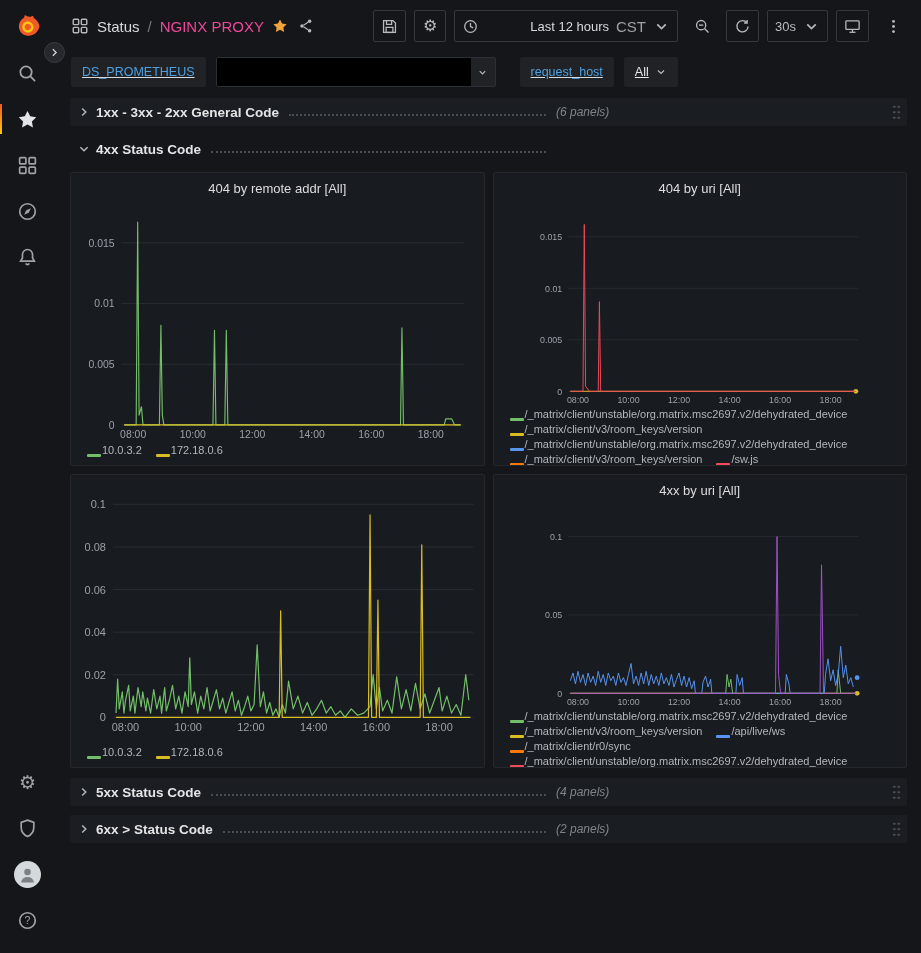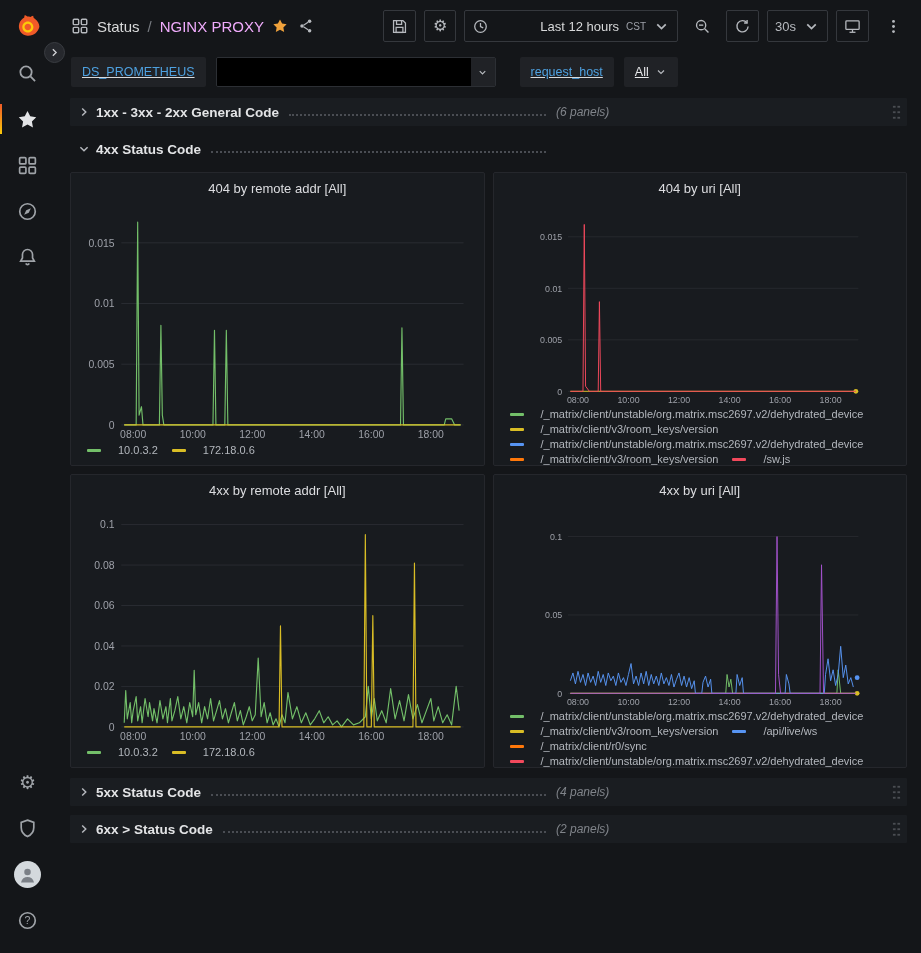--- a/index.html
+++ b/index.html
@@ -24,31 +24,31 @@
   .avatar{width:27px;height:27px;border-radius:50%;background:#d4d9dd;display:flex;
     align-items:center;justify-content:center;overflow:hidden;}
 
   
   .main{flex:1;display:flex;flex-direction:column;min-width:0;}
 
   .topbar{height:52px;flex:none;display:flex;align-items:center;padding:0 12px 0 16px;gap:8px;}
   .topbar .crumb-icon{color:#b6b9be;display:flex;}
   .crumb{font-size:15px;color:#d8d9da;cursor:pointer;}
   .crumb-sep{font-size:15px;color:#787c82;}
-  .page-title{font-size:15px;color:#f0abfc;}
+  .page-title{font-size:15px;color:#ec4899;}
   .title-star{color:var(--star_yellow,#f2a33c);display:flex;cursor:pointer;}
   .title-share{color:#b6b9be;display:flex;cursor:pointer;margin-left:2px;}
   .tb-right{margin-left:auto;display:flex;align-items:center;gap:8px;}
   .btn{height:32px;min-width:32px;display:flex;align-items:center;justify-content:center;gap:7px;
     background:transparent;border:1px solid #35383d;border-radius:2px;color:#b6b9be;
     padding:0 7px;font-size:13px;cursor:pointer;}
   .btn.plain{border:none;padding:0 4px;}
   .btn svg{width:17px;height:17px;flex:none;}
   .time-label{color:#d8d9da;white-space:nowrap;margin-left:44px;}
-  .tz{font-size:10px;color:#9da0a8;}
+  .tz{font-size:15px;color:#9da0a8;}
   .caret{width:12px;height:12px;color:#b6b9be;}
 
   .submenu{height:40px;flex:none;display:flex;align-items:center;gap:10px;padding:0 12px 0 16px;}
   .chip{height:30px;display:flex;align-items:center;background:#202226;border-radius:2px;
     padding:0 11px;font-size:12.5px;cursor:pointer;text-decoration:underline;}
   .chip .varname{color:var(--accent_blue,#4ea1e0);font-weight:500;}
   .ds-select{height:30px;width:280px;display:flex;align-items:stretch;border:1px solid #2c2f34;
     border-radius:2px;overflow:hidden;cursor:pointer;}
   .ds-select .redacted{flex:1;background:#000;}
   .ds-select .chev{width:24px;background:#202226;display:flex;align-items:center;justify-content:center;color:#b6b9be;}
@@ -71,21 +71,21 @@
 
   .panel-grid{display:grid;grid-template-columns:1fr 1fr;gap:8px;margin-bottom:10px;flex:none;}
   .panel{background:#181b1f;border:1px solid #25272c;border-radius:2px;height:294px;
     display:flex;flex-direction:column;overflow:hidden;}
   .panel-title{height:30px;flex:none;display:flex;align-items:center;justify-content:center;
     font-size:13px;font-weight:500;color:#dcdde0;cursor:pointer;}
   .chart{flex:1 1 auto;min-height:0;width:100%;display:block;}
   .chart.tall{min-height:202px;}
   .legend{flex:none;display:flex;flex-wrap:wrap;column-gap:14px;row-gap:2px;
     padding:3px 10px 8px 16px;font-size:11px;color:#b3b7bd;line-height:13px;}
-  .legend-item{display:flex;align-items:center;gap:17px;white-space:nowrap;cursor:pointer;}
+  .legend-item{display:flex;align-items:flex-end;gap:1px;white-space:nowrap;cursor:pointer;}
   .legend-swatch{width:14px;height:3px;border-radius:1px;display:inline-block;flex:none;}
 
   .glyph{font-size:19px;line-height:1;font-family:"DejaVu Sans",sans-serif;}
 </style>
 </head>
 <body>
 
 <div class="app">
 
   <div class="sidebar">
@@ -370,21 +370,20 @@
                 <span>/_matrix/client/v3/room_keys/version</span>
               </span>
               <span class="legend-item">
                 <span class="legend-swatch" style="background: rgb(242, 73, 92);"></span>
                 <span>/sw.js</span>
               </span>
             </div>
         </div>
 
         <div class="panel">
-          <div class="panel-title">4xx by remote addr [All]</div>
           <svg class="chart" viewBox="0 0 413 251">
               <line x1="42" x2="403" y1="234" y2="234" stroke="rgba(204,204,220,0.10)" stroke-width="1"></line>
               <text x="35" y="238" text-anchor="end" fill="#9da0a8" font-size="11" font-family="Liberation Sans, sans-serif">0</text>
               <line x1="42" x2="403" y1="191.33333333333331" y2="191.33333333333331" stroke="rgba(204,204,220,0.10)" stroke-width="1"></line>
               <text x="35" y="195.33333333333331" text-anchor="end" fill="#9da0a8" font-size="11" font-family="Liberation Sans, sans-serif">0.02</text>
               <line x1="42" x2="403" y1="148.66666666666666" y2="148.66666666666666" stroke="rgba(204,204,220,0.10)" stroke-width="1"></line>
               <text x="35" y="152.66666666666666" text-anchor="end" fill="#9da0a8" font-size="11" font-family="Liberation Sans, sans-serif">0.04</text>
               <line x1="42" x2="403" y1="106" y2="106" stroke="rgba(204,204,220,0.10)" stroke-width="1"></line>
               <text x="35" y="110" text-anchor="end" fill="#9da0a8" font-size="11" font-family="Liberation Sans, sans-serif">0.06</text>
               <line x1="42" x2="403" y1="63.333333333333314" y2="63.333333333333314" stroke="rgba(204,204,220,0.10)" stroke-width="1"></line>

